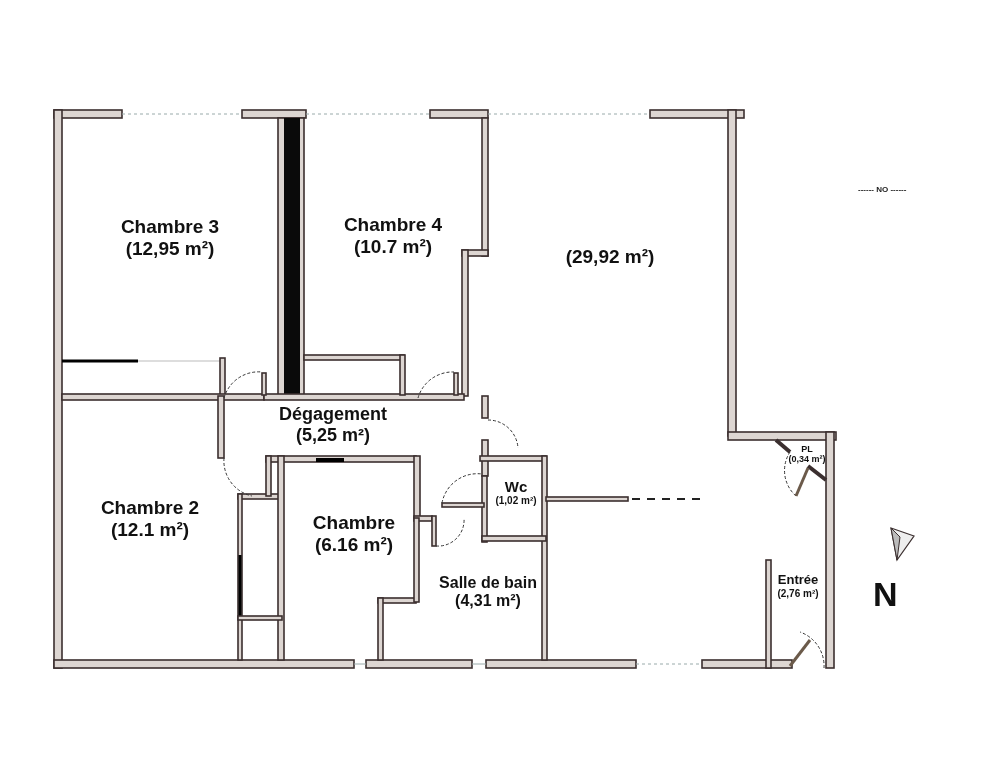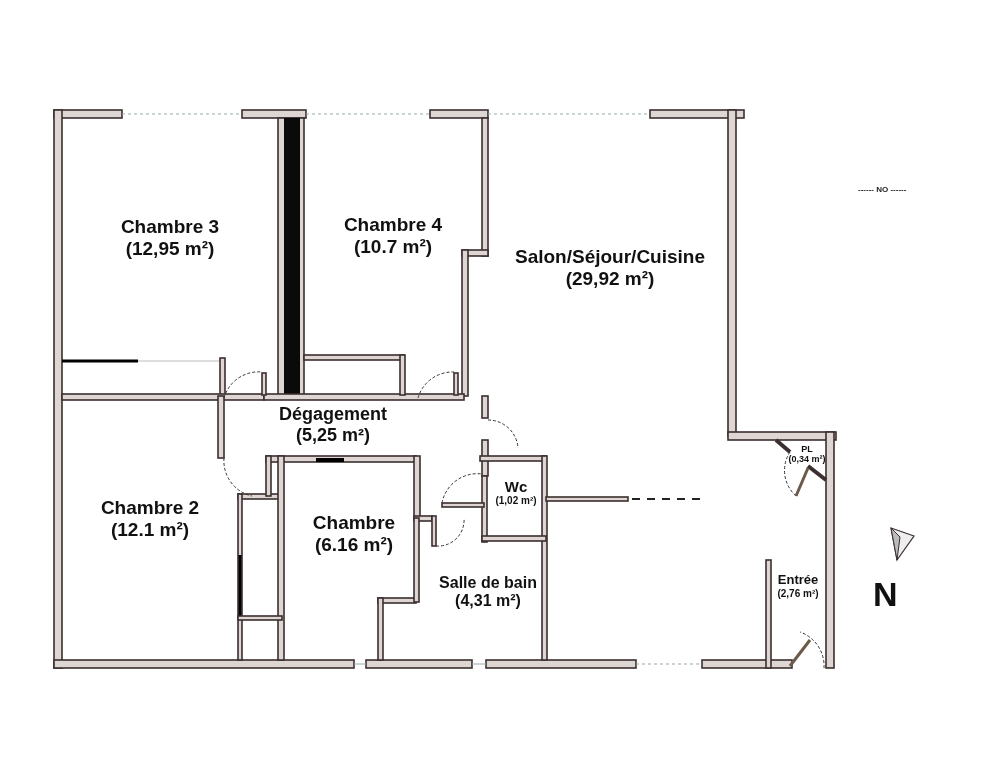--- a/index.html
+++ b/index.html
@@ -126,21 +126,20 @@
 
 <div class="lbl big" style="left:170px;top:216px;text-align:center;">
   <div>Chambre 3</div>
     <div>(12,95 m²)</div>
 </div>
 <div class="lbl big" style="left:393px;top:214px;">
   <div>Chambre 4</div>
     <div>(10.7 m²)</div>
 </div>
 <div class="lbl big" style="left:610px;top:246px;">
-  <div>Salon/Séjour/Cuisine</div>
     <div>(29,92 m²)</div>
 </div>
 <div class="lbl big" style="left:333px;top:404px;font-size:18px;">
   <div>Dégagement</div>
     <div>(5,25 m²)</div>
 </div>
 <div class="lbl big" style="left:150px;top:497px;">
   <div>Chambre 2</div>
     <div>(12.1 m²)</div>
 </div>

